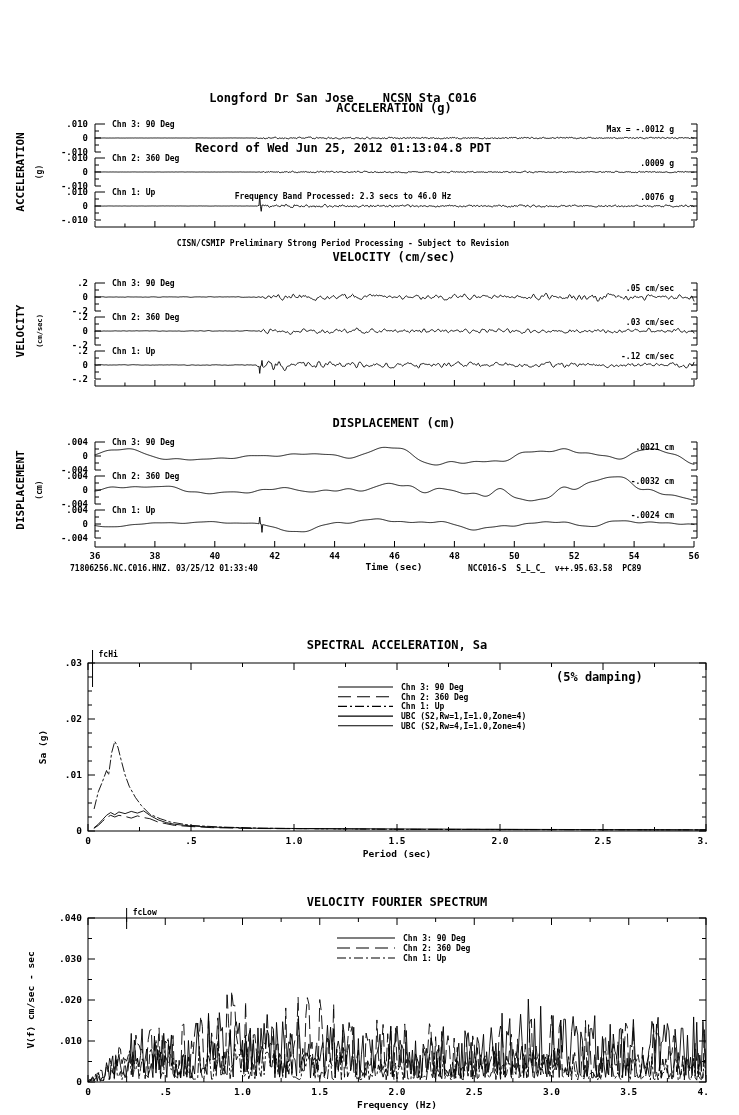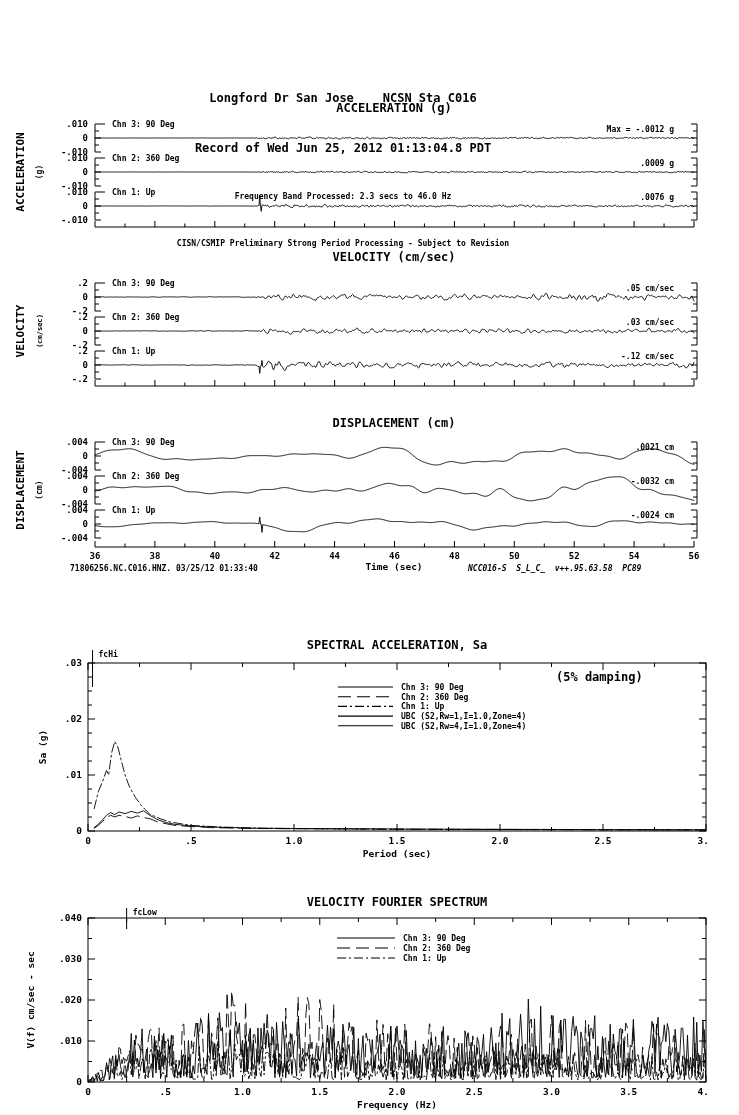--- a/index.html
+++ b/index.html
@@ -4,21 +4,21 @@
 <style>
   html,body{margin:0;padding:0;background:#fff;}
   #page{position:relative;width:708px;height:1115px;background:#ffffff;overflow:hidden;
         font-family:"DejaVu Sans Mono",monospace;font-weight:bold;color:#000;}
   #charts{position:absolute;left:0;top:0;}
   .hdr{position:absolute;left:343px;top:55px;transform:translateX(-50%);text-align:center;white-space:pre;}
   .h1{font-size:12px;line-height:11.5px;}
   .h2{font-size:8px;line-height:9.4px;}
   .ft{position:absolute;font-size:8px;white-space:pre;top:564px;}
   .ftl{left:70px;}
-  .ftr{left:468px;font-style:italic;}
+  .ftr{left:468px;}
   svg text{font-family:"DejaVu Sans Mono",monospace;font-weight:bold;fill:#000;}
 </style>
 </head>
 <body>
 
 <div id="page">
   <div class="hdr">
     <div class="h1">Longford Dr San Jose    NCSN Sta C016</div>
     <div class="h1">Record of Wed Jun 25, 2012 01:13:04.8 PDT</div>
     <div class="h2">Frequency Band Processed: 2.3 secs to 46.0 Hz</div>

